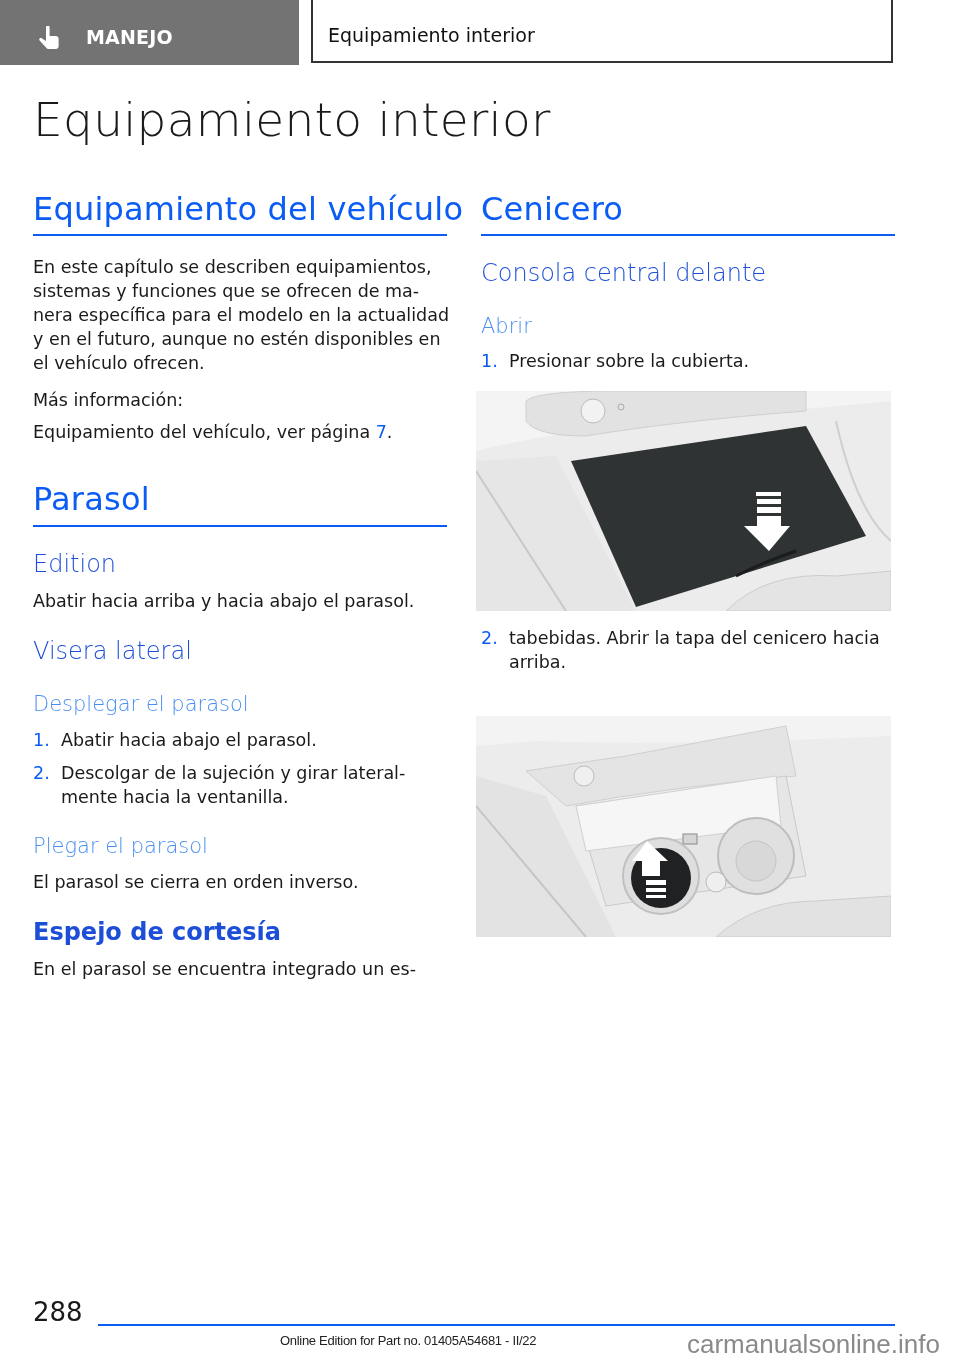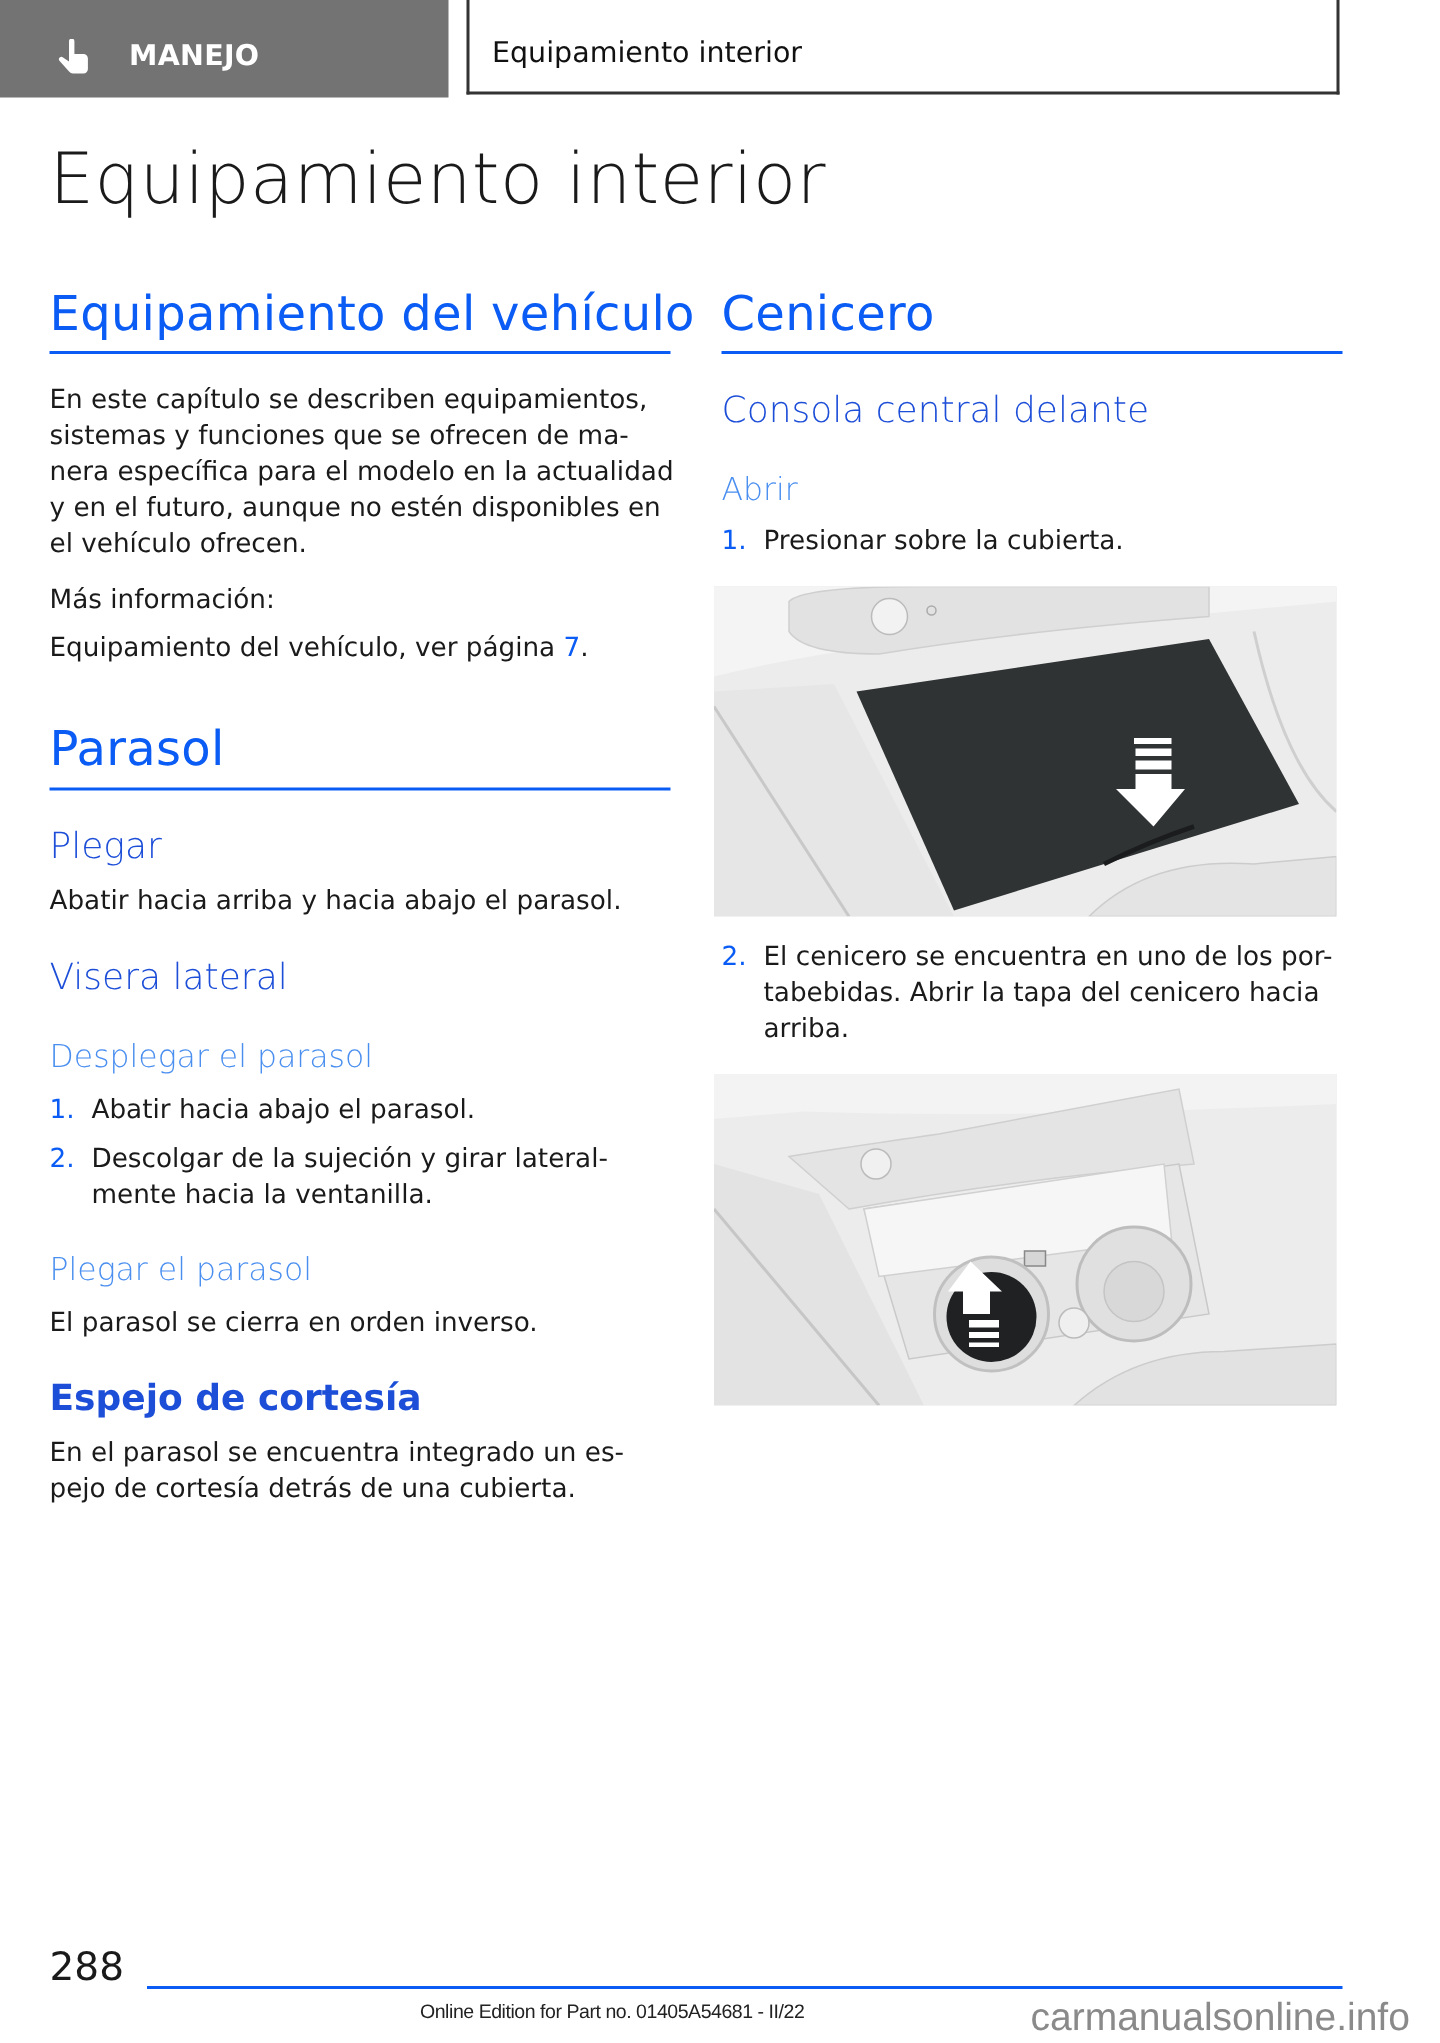--- a/index.html
+++ b/index.html
@@ -84,21 +84,21 @@
   <div>el vehículo ofrecen.</div>
 </div>
 <div class="p" style="left:33px; top:388px;">Más información:</div>
 <div class="p" style="left:33px; top:420px;">
   <span>Equipamiento del vehículo, ver página </span><span class="link">7</span><span>.</span>
 </div>
 
 <div class="h1" style="left:33px; top:480px;">Parasol</div>
 <div class="rule" style="left:33px; top:525px; width:414px;"></div>
 
-<div class="h2" style="left:33px; top:550px;">Plegar</div>
+<div class="h2" style="left:33px; top:550px;">Edition</div>
 <div class="p" style="left:33px; top:589px;">Abatir hacia arriba y hacia abajo el parasol.</div>
 
 <div class="h2" style="left:33px; top:637px;">Visera lateral</div>
 
 <div class="h3" style="left:33px; top:692px;">Desplegar el parasol</div>
 <div class="li" style="left:33px; top:728px; width:420px; height:24px;">
   <span class="num">1.</span>
   <span class="txt">Abatir hacia abajo el parasol.</span>
 </div>
 <div class="li" style="left:33px; top:761px; width:420px; height:48px;">
@@ -108,21 +108,20 @@
     <div>mente hacia la ventanilla.</div>
   </span>
 </div>
 
 <div class="h3" style="left:33px; top:834px;">Plegar el parasol</div>
 <div class="p" style="left:33px; top:870px;">El parasol se cierra en orden inverso.</div>
 
 <div class="h2" style="left:33px; top:918px;font-weight:bold;">Espejo de cortesía</div>
 <div class="p" style="left:33px; top:957px; width:420px;">
   <div>En el parasol se encuentra integrado un es-</div>
-  <div>pejo de cortesía detrás de una cubierta.</div>
 </div>
 
 <div class="h1" style="left:481px; top:190px;">Cenicero</div>
 <div class="rule" style="left:481px; top:234px; width:414px;"></div>
 
 <div class="h2" style="left:481px; top:259px;">Consola central delante</div>
 <div class="h3" style="left:481px; top:314px;">Abrir</div>
 
 <div class="li" style="left:481px; top:349px; width:420px; height:24px;">
   <span class="num">1.</span>
@@ -145,21 +144,20 @@
     <rect x="281" y="108" width="24" height="5" fill="#fff"></rect>
     <rect x="281" y="116" width="24" height="6" fill="#fff"></rect>
     <path d="M281 125 L305 125 L305 135 L314 135 L293 160 L268 135 L281 135 Z" fill="#fff"></path>
     <path d="M250 220 Q290 180 360 185 L415 180 L415 220 Z" fill="#e4e4e4" stroke="#ccc"></path>
   </svg>
 </div>
 
 <div class="li" style="left:481px; top:626px; width:420px; height:72px;">
   <span class="num">2.</span>
   <span class="txt">
-    <div>El cenicero se encuentra en uno de los por-</div>
     <div>tabebidas. Abrir la tapa del cenicero hacia</div>
     <div>arriba.</div>
   </span>
 </div>
 
 <div class="figure" style="left:476px; top:716px; width:415px; height:221px;">
   <svg width="415" height="221" viewBox="0 0 415 221">
     <rect width="415" height="221" fill="#ececec"></rect>
     <path d="M0 0 L415 0 L415 20 Q200 30 60 25 L0 30 Z" fill="#f3f3f3"></path>
     <path d="M50 55 Q80 50 150 40 L310 10 L320 60 Q200 70 90 90 Z" fill="#e4e4e4" stroke="#cfcfcf"></path>

